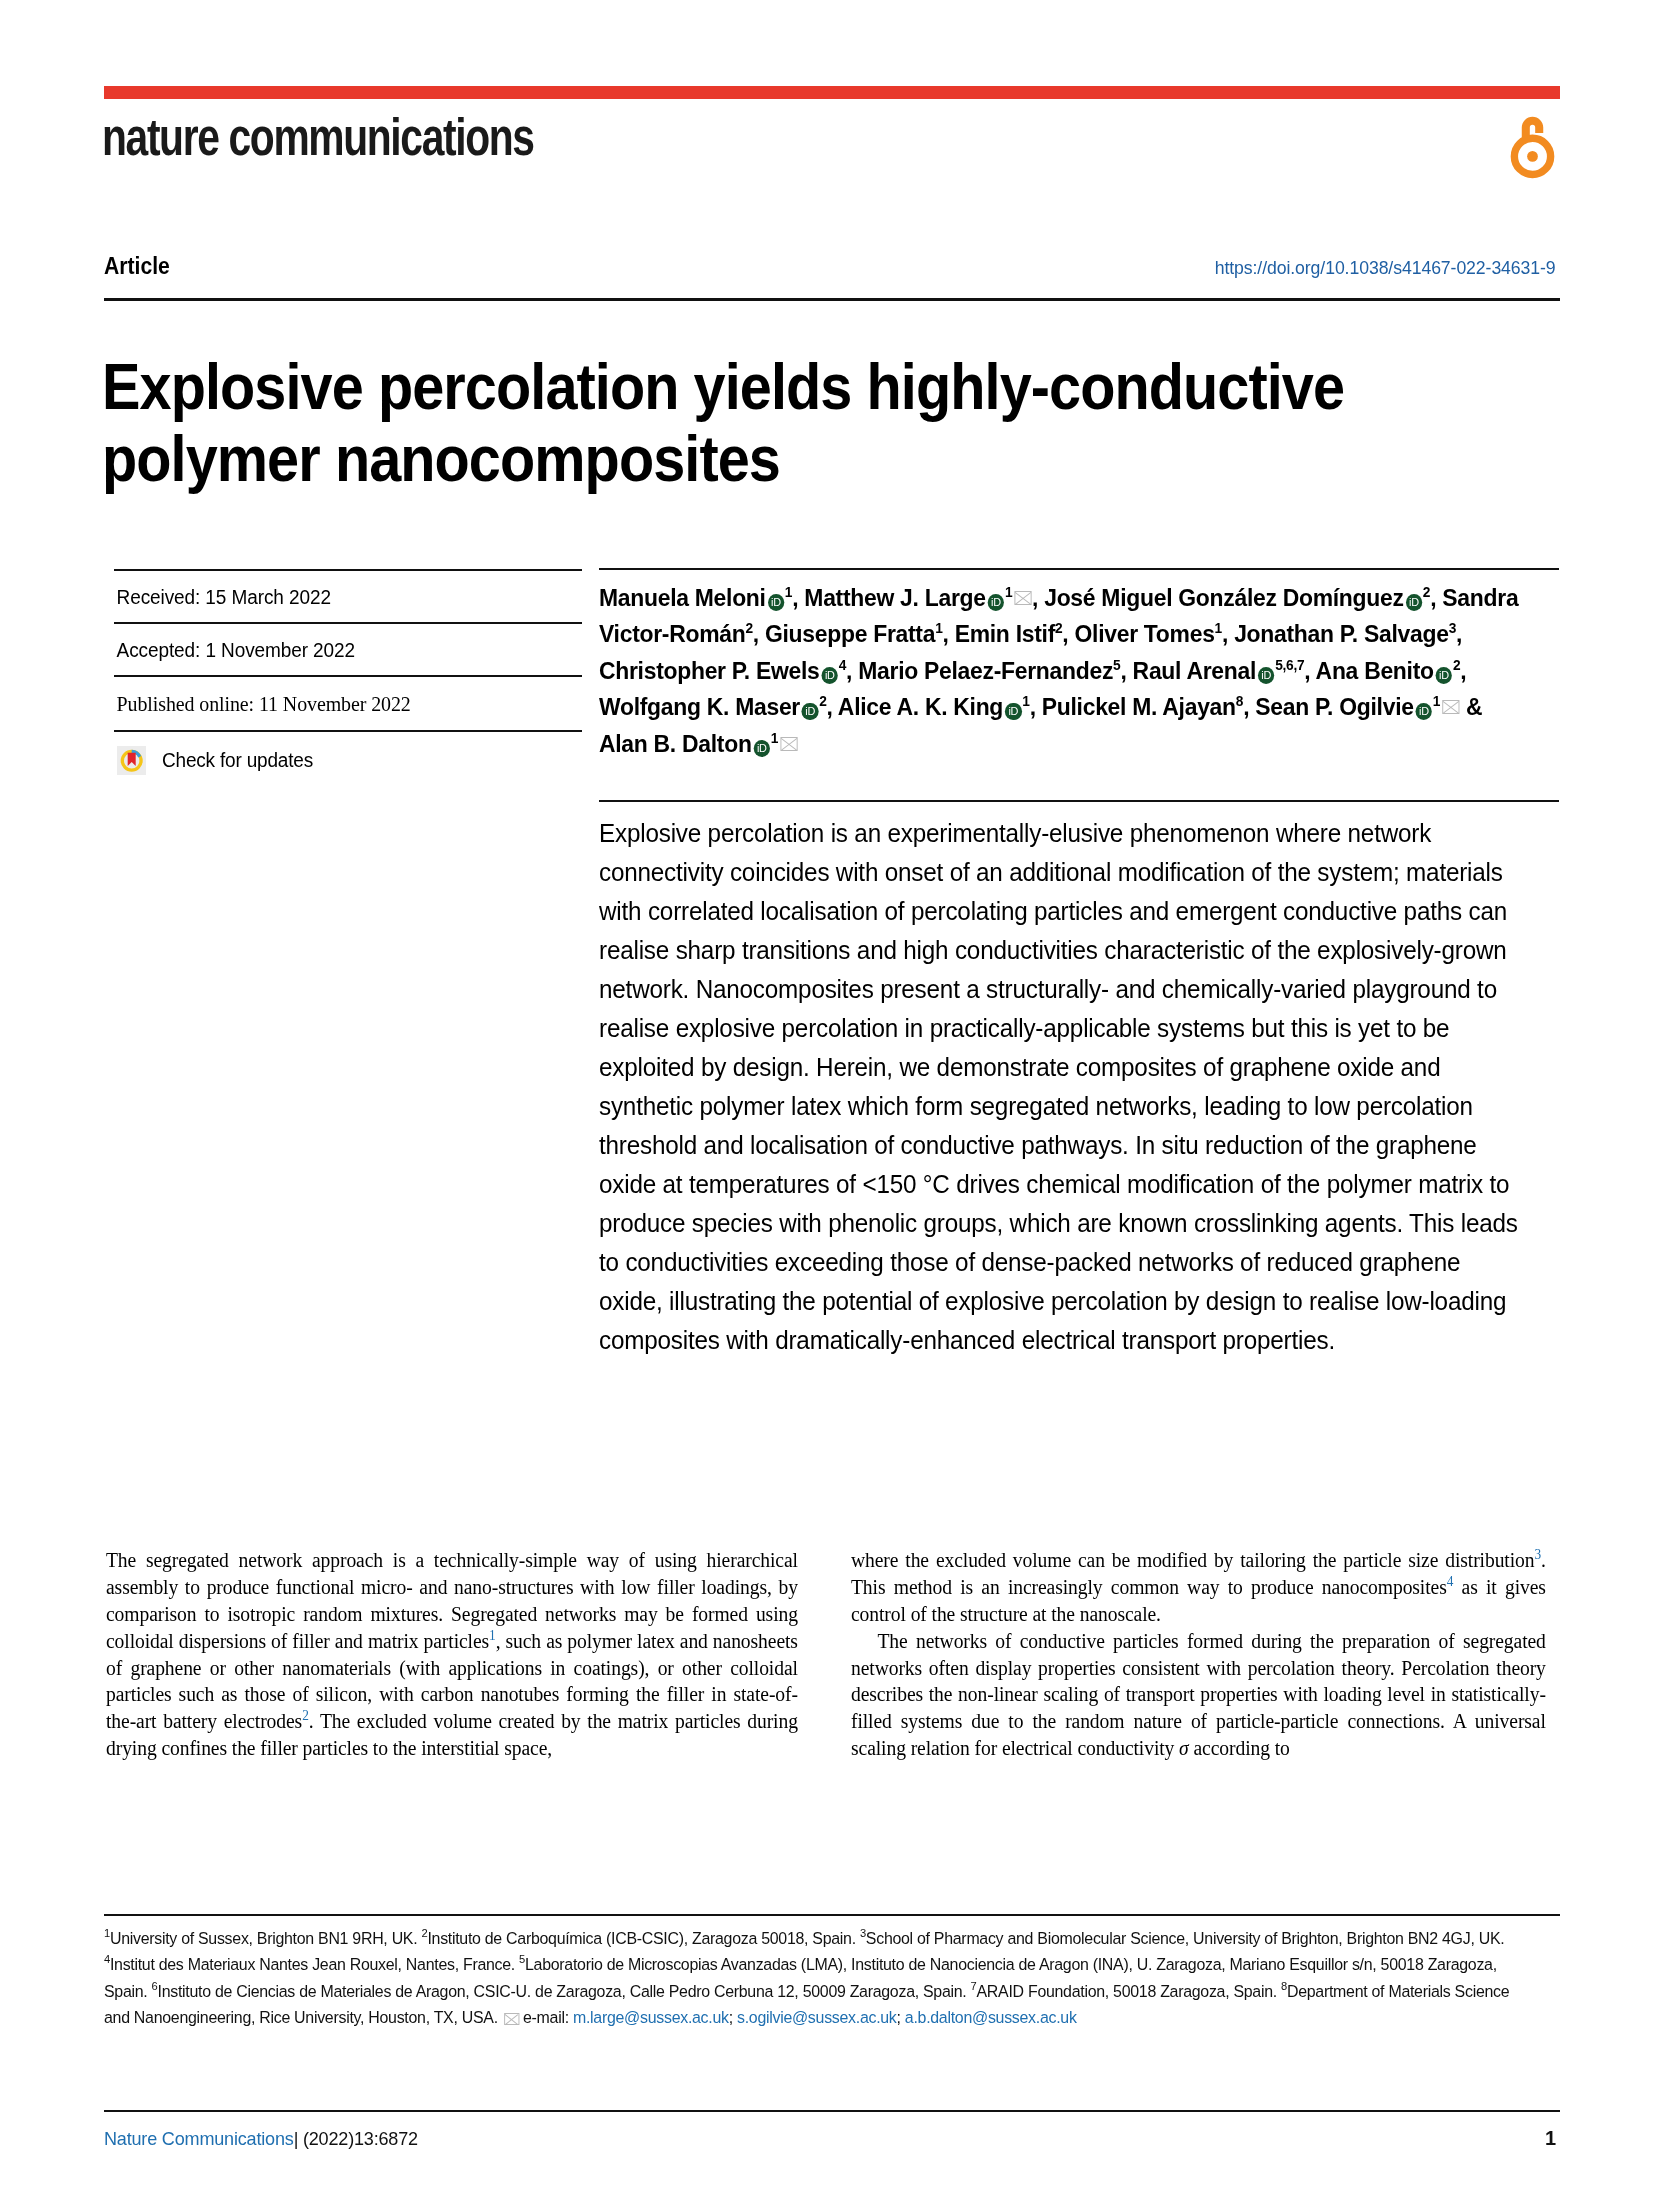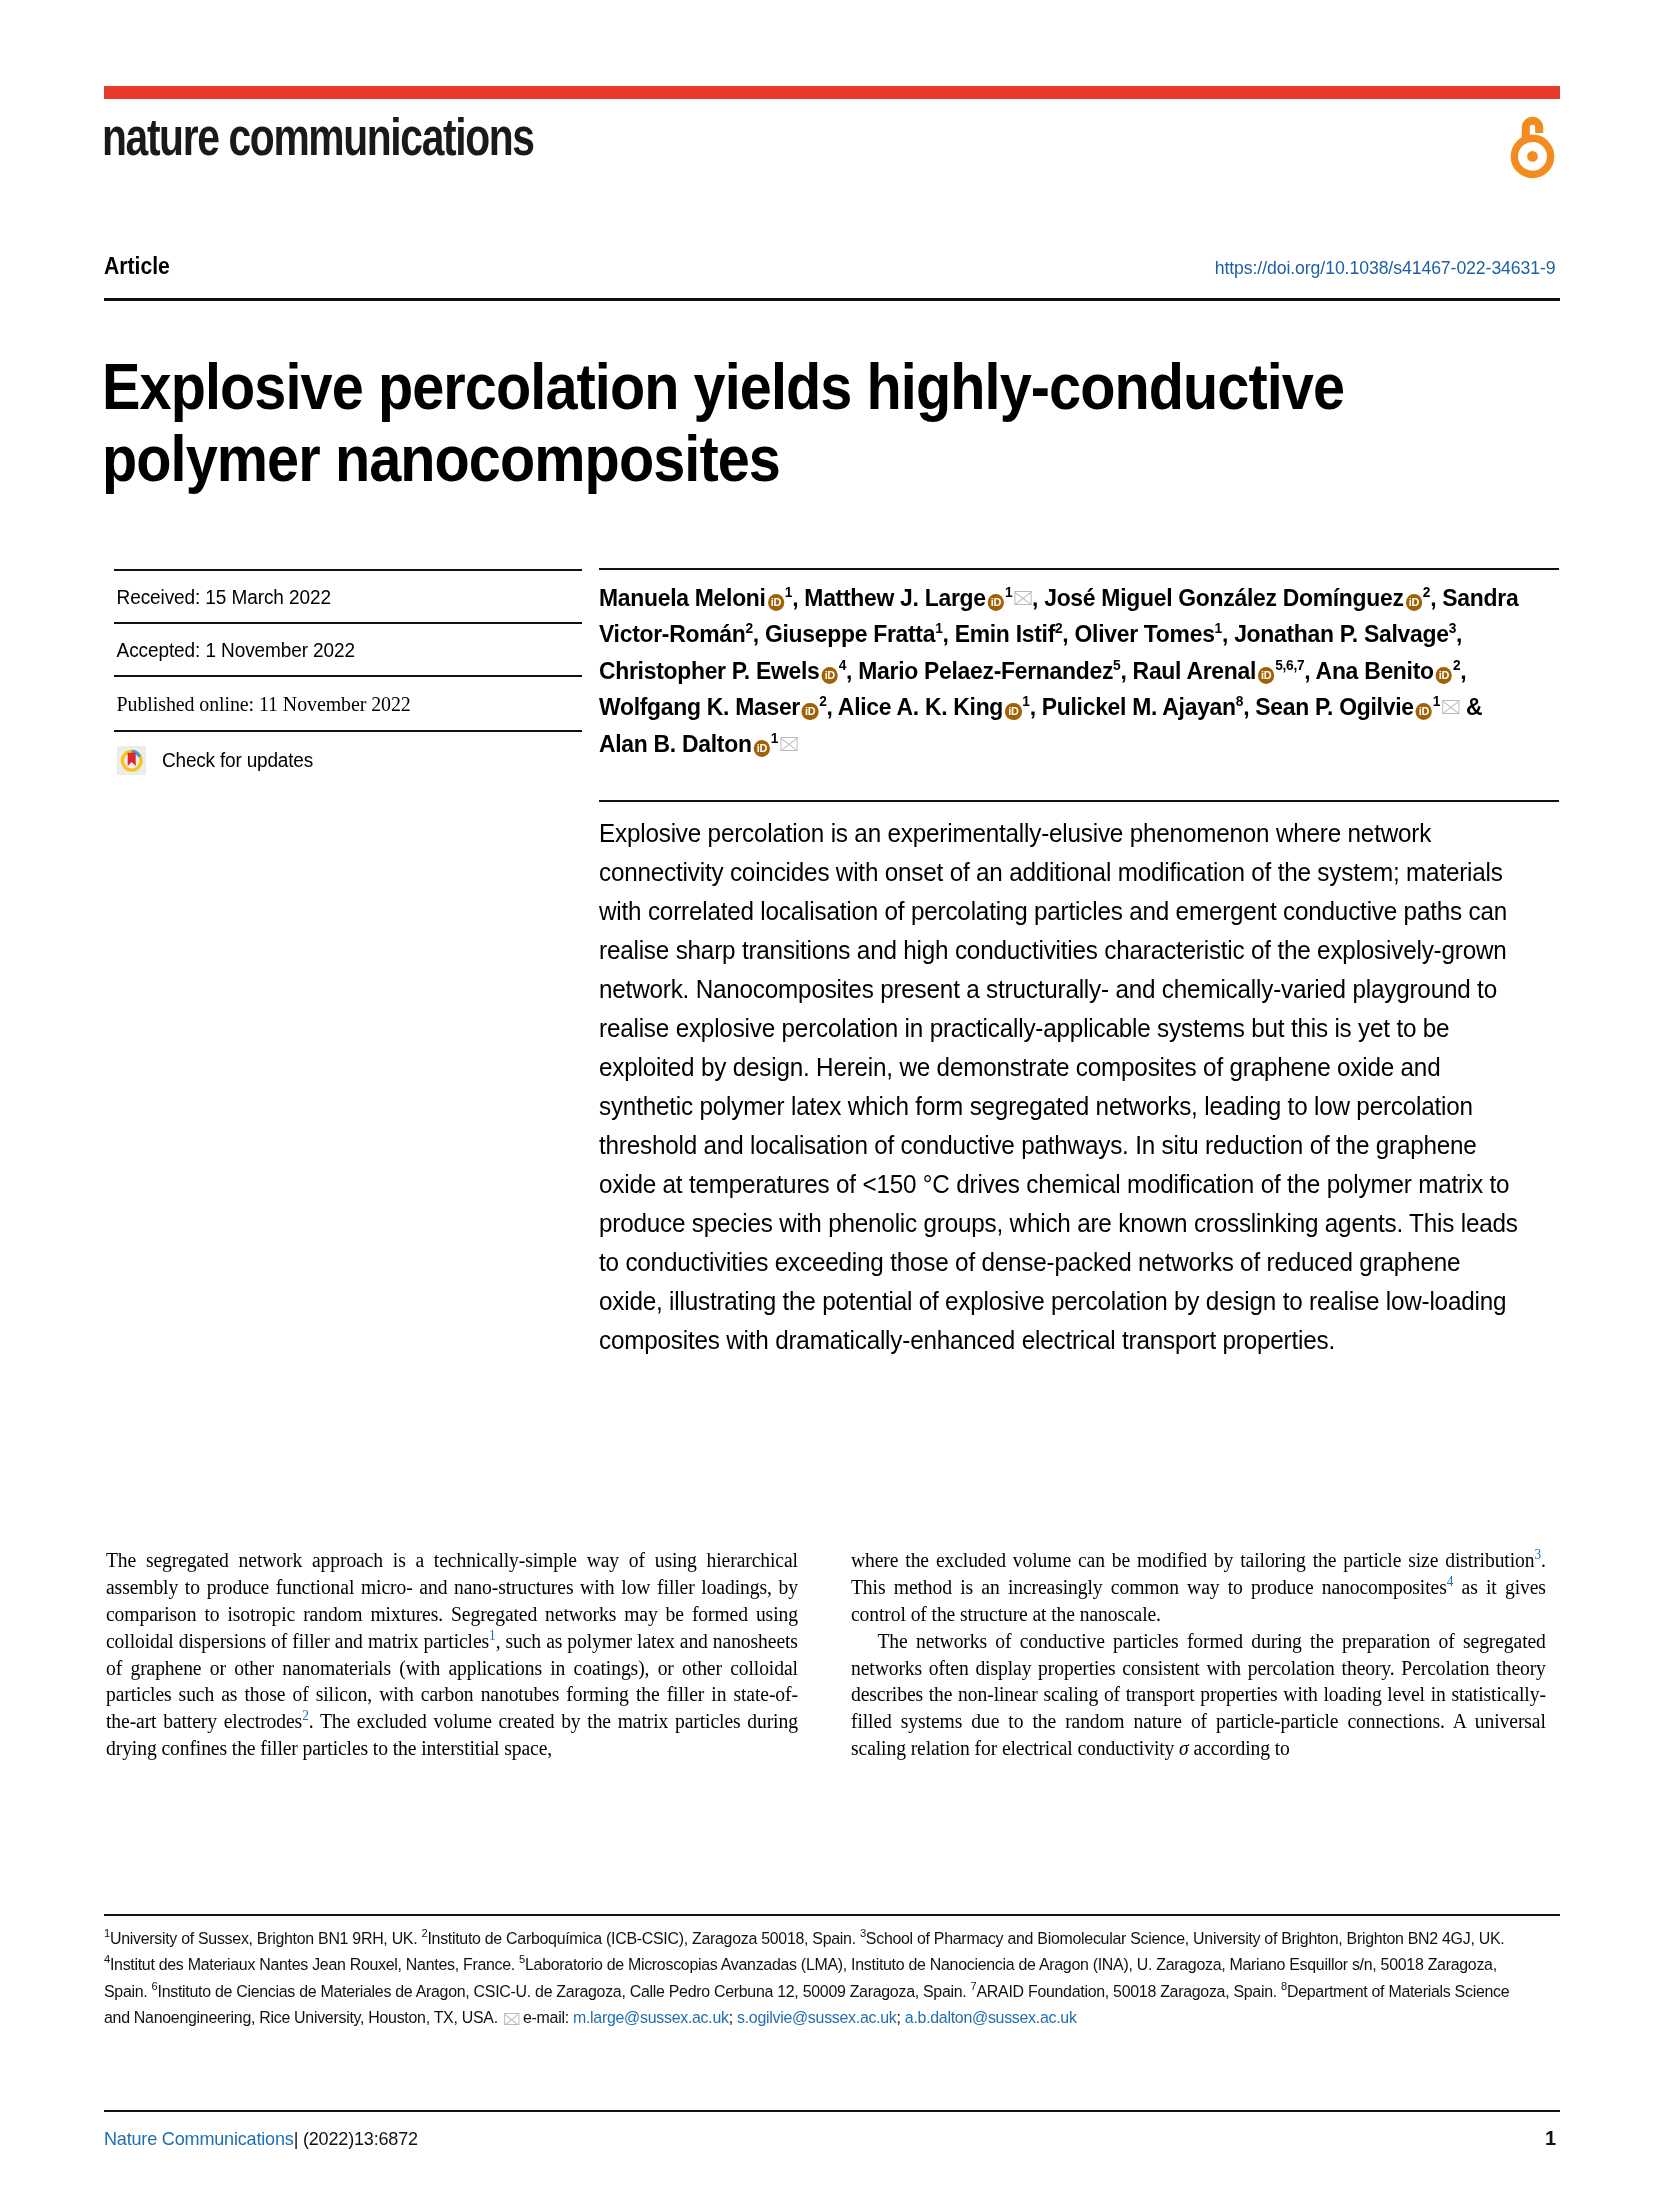--- a/index.html
+++ b/index.html
@@ -172,24 +172,24 @@
     font-size: 0.60em;
     font-weight: 700;
     vertical-align: super;
     line-height: 0;
   }
   .orcid {
     display: inline-block;
     width: 17.4px;
     height: 17.4px;
     border-radius: 50%;
-    background: #a16207;
+    background: #14532d;
     color: #fff;
     font-size: 11.4px;
-    font-weight: 700;
+    font-weight: 400;
     line-height: 17.4px;
     text-align: center;
     vertical-align: 0.03em;
     margin: 0 0.7px 0 2px;
     font-family: "Liberation Sans", sans-serif;
   }
   .envelope {
     display: inline-block;
     width: 18px;
     height: 14px;

